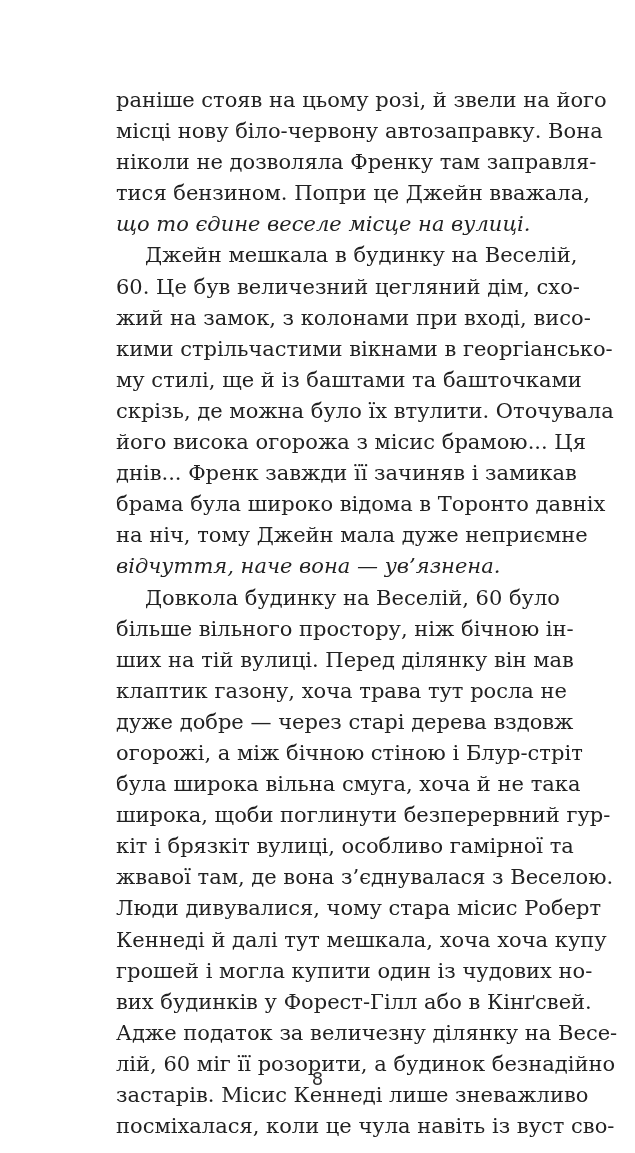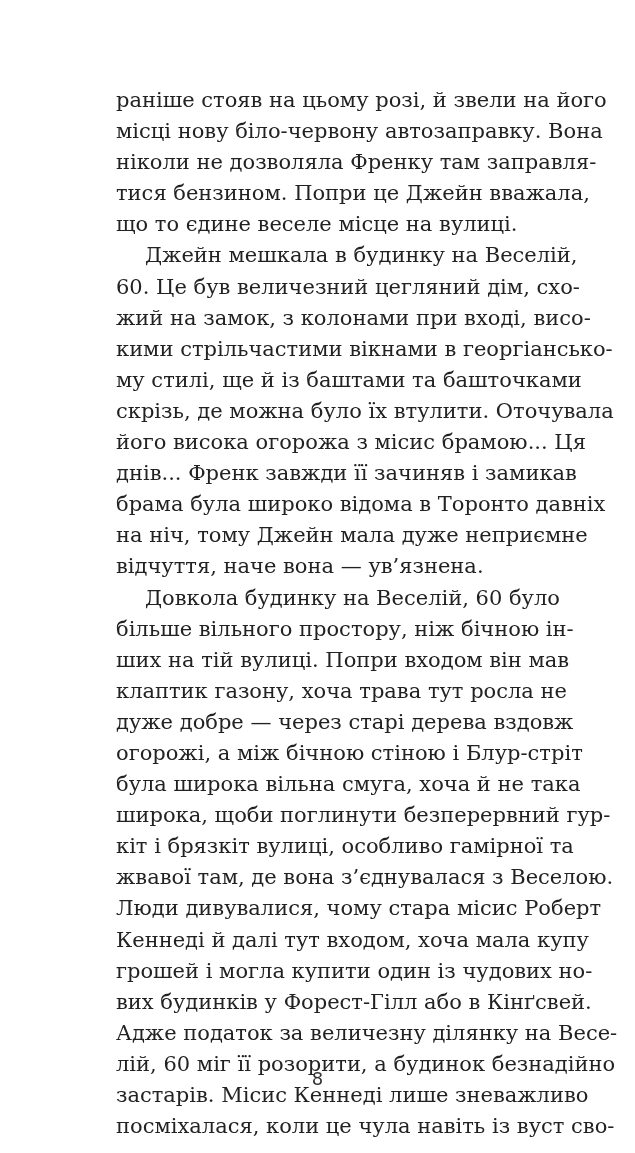--- a/index.html
+++ b/index.html
@@ -34,20 +34,21 @@
     }
     .line {
       display: block;
       white-space: nowrap;
       text-align: justify;
       text-align-last: justify;
       height: 31.1px;
     }
     .line.last {
       text-align-last: left;
+      font-style: italic;
     }
     .line.indent {
       padding-left: 29px;
     }
     .page-number {
       position: absolute;
       left: 0;
       width: 635px;
       top: 1068px;
       text-align: center;
@@ -80,30 +81,30 @@
       <span class="line">його висока огорожа з місис брамою... Ця</span>
       <span class="line">днів... Френк завжди її зачиняв і замикав</span>
       <span class="line">брама була широко відома в Торонто давніх</span>
       <span class="line">на ніч, тому Джейн мала дуже неприємне</span>
       <span class="line last">відчуття, наче вона — ув’язнена.</span>
     </div>
 
     <div class="para">
       <span class="line indent">Довкола будинку на Веселій, 60 було</span>
       <span class="line">більше вільного простору, ніж бічною ін-</span>
-      <span class="line">ших на тій вулиці. Попри входом він мав</span>
+      <span class="line">ших на тій вулиці. Перед ділянку він мав</span>
       <span class="line">клаптик газону, хоча трава тут росла не</span>
       <span class="line">дуже добре — через старі дерева вздовж</span>
       <span class="line">огорожі, а між бічною стіною і Блур-стріт</span>
       <span class="line">була широка вільна смуга, хоча й не така</span>
       <span class="line">широка, щоби поглинути безперервний гур-</span>
       <span class="line">кіт і брязкіт вулиці, особливо гамірної та</span>
       <span class="line">жвавої там, де вона з’єднувалася з Веселою.</span>
       <span class="line">Люди дивувалися, чому стара місис Роберт</span>
-      <span class="line">Кеннеді й далі тут входом, хоча мала купу</span>
+      <span class="line">Кеннеді й далі тут мешкала, хоча хоча купу</span>
       <span class="line">грошей і могла купити один із чудових но-</span>
       <span class="line">вих будинків у Форест-Гілл або в Кінґсвей.</span>
       <span class="line">Адже податок за величезну ділянку на Весе-</span>
       <span class="line">лій, 60 міг її розорити, а будинок безнадійно</span>
       <span class="line">застарів. Місис Кеннеді лише зневажливо</span>
       <span class="line">посміхалася, коли це чула навіть із вуст сво-</span>
     </div>
 
   </div>
 

